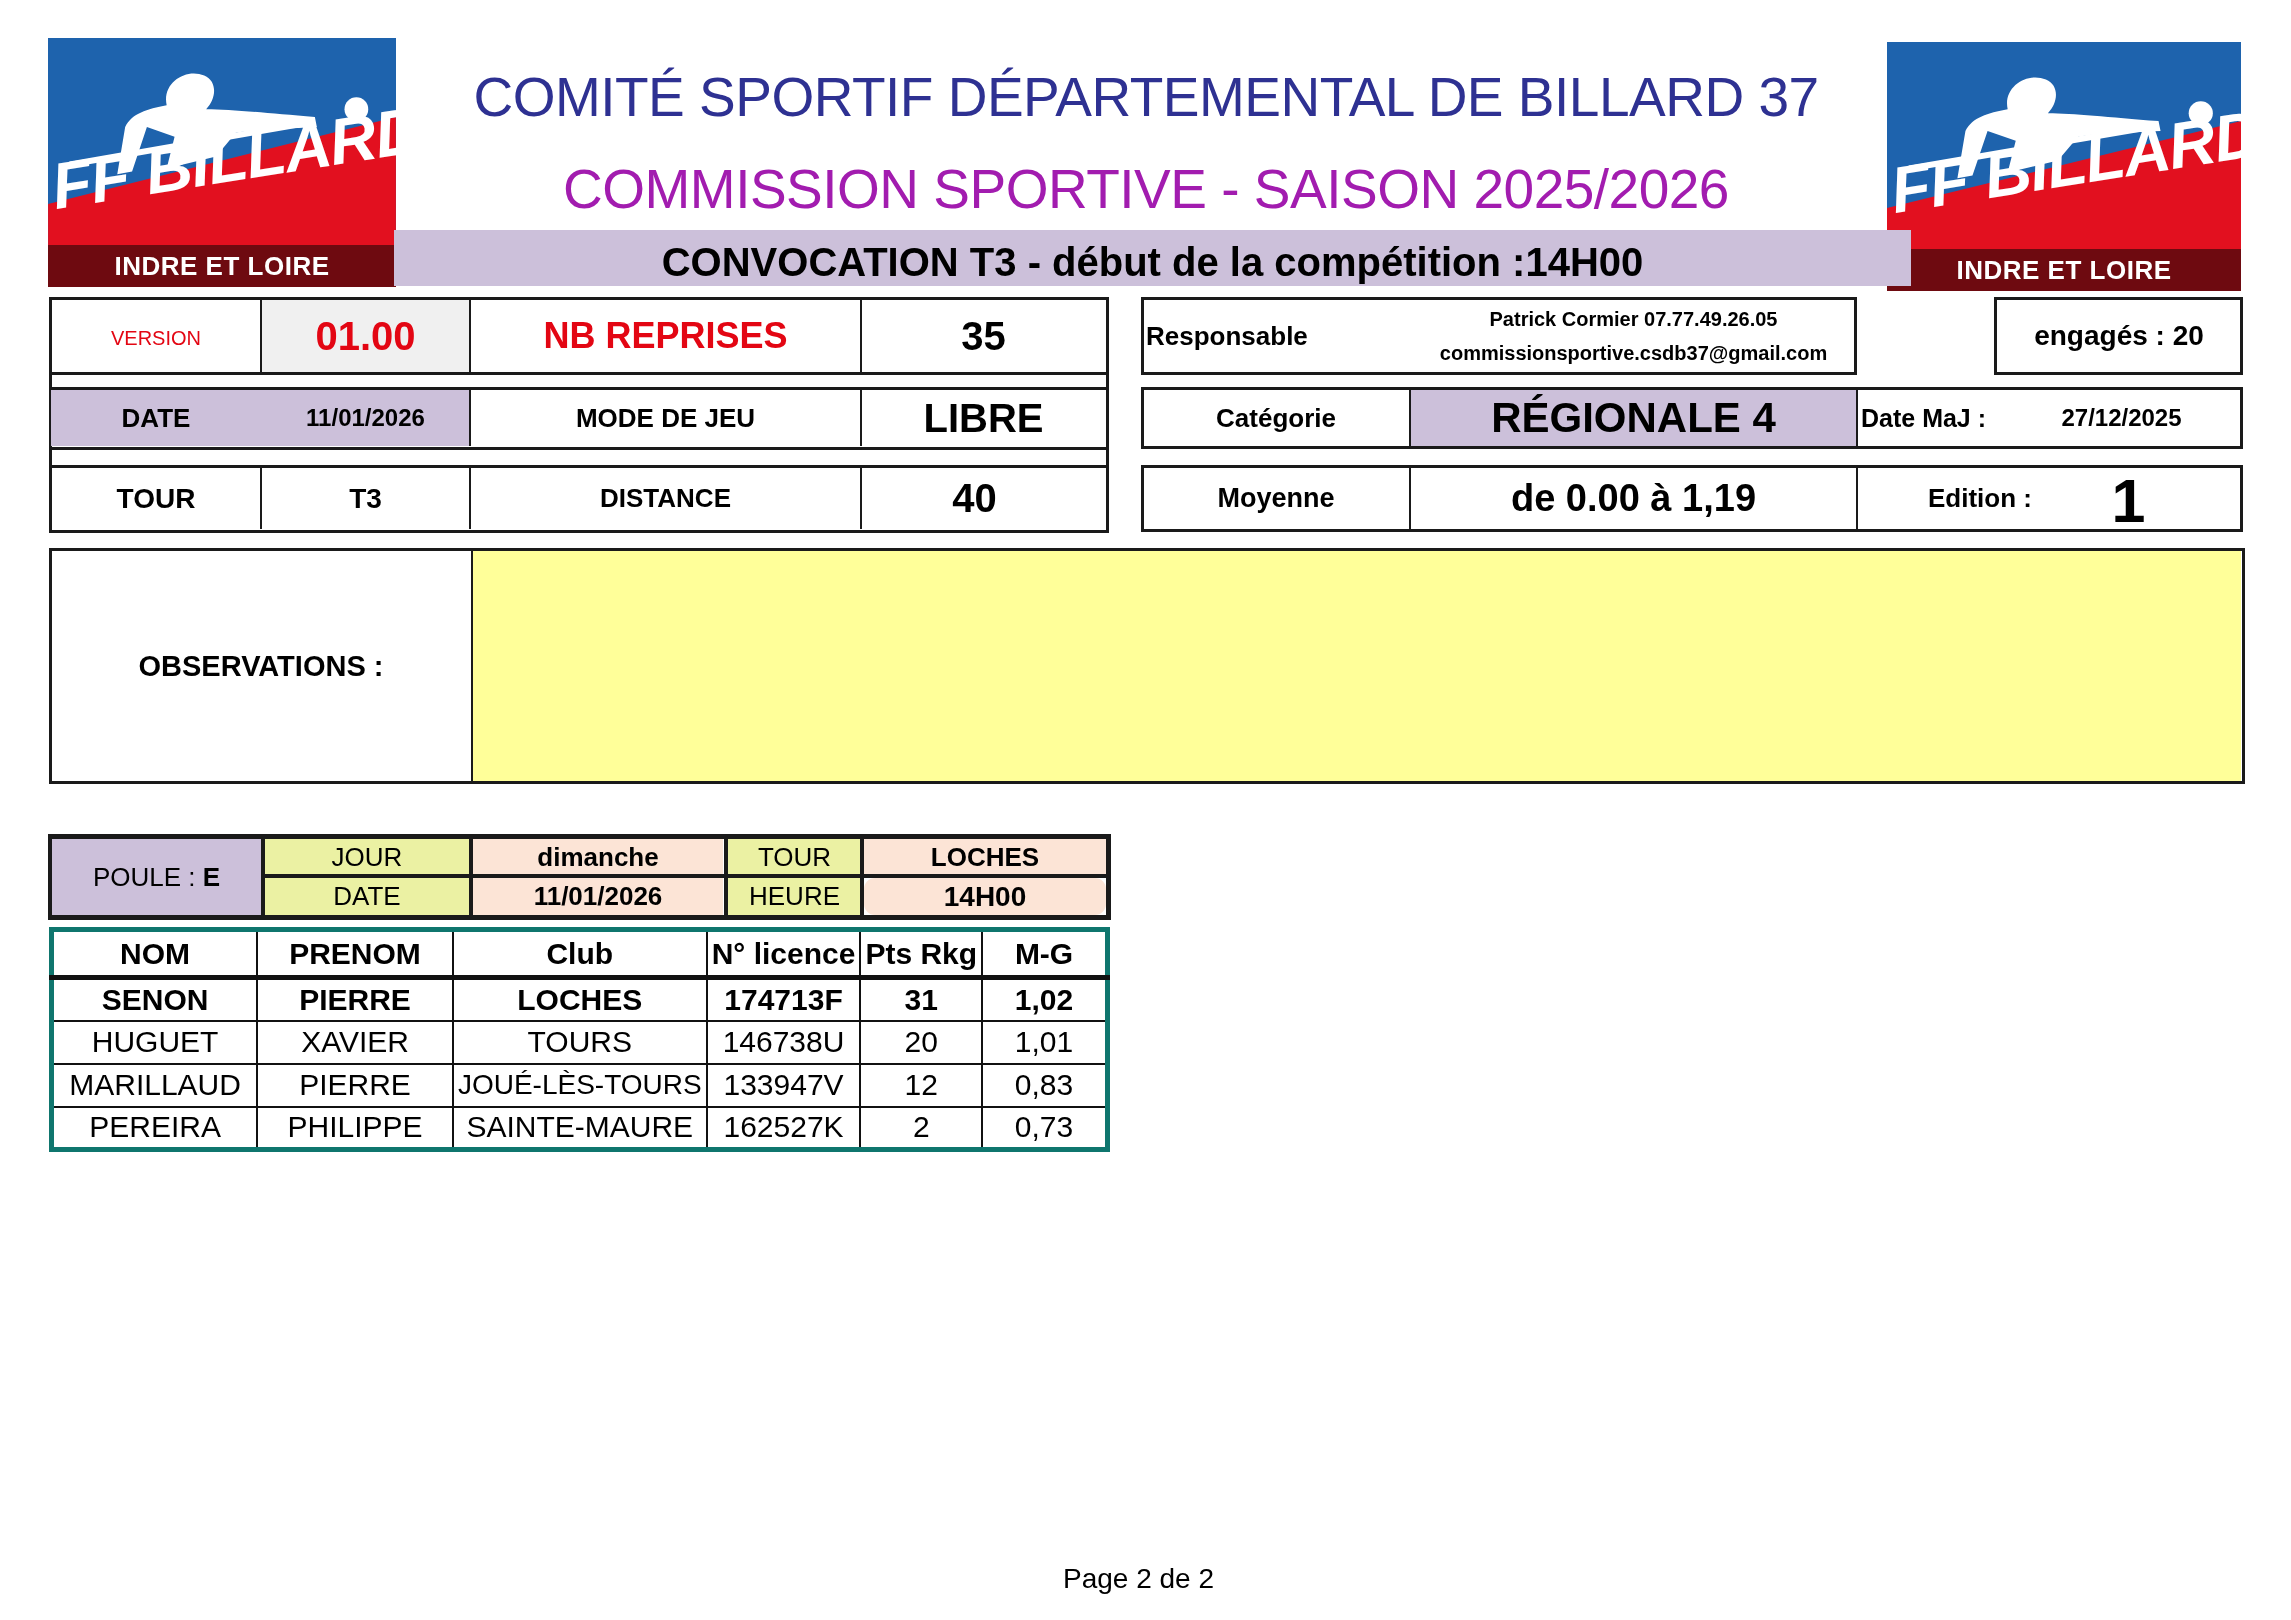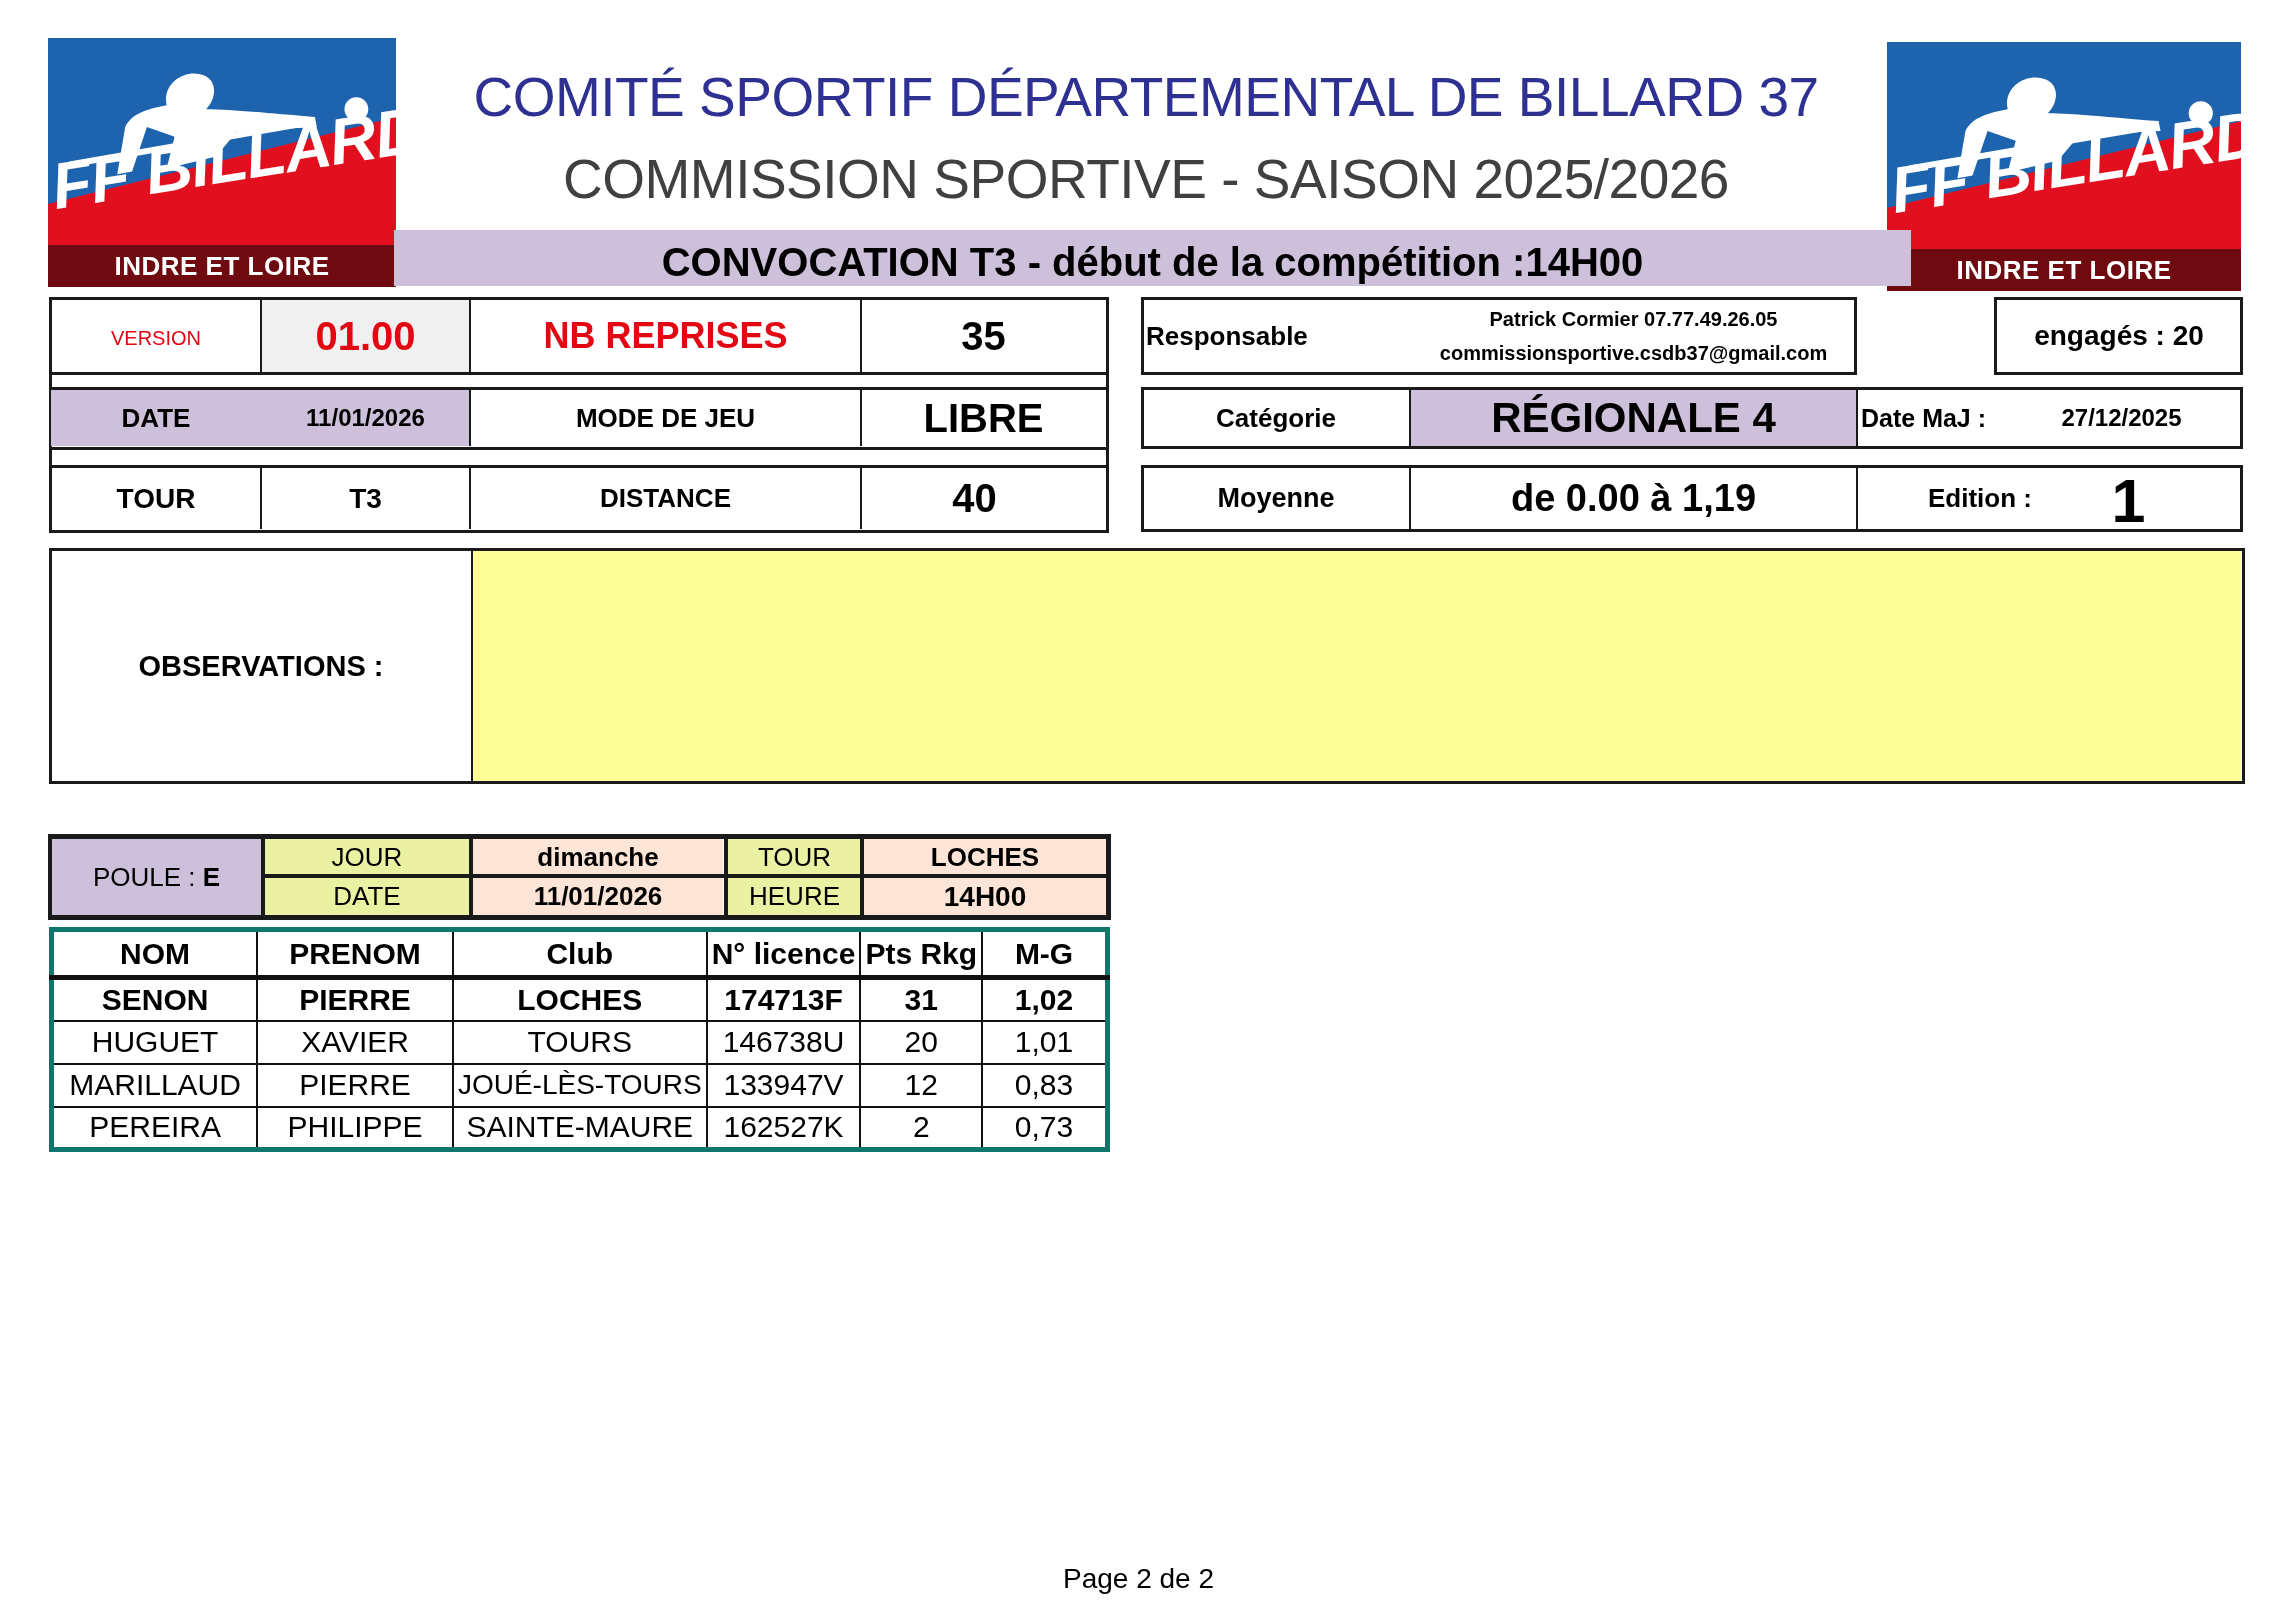--- a/index.html
+++ b/index.html
@@ -10,21 +10,21 @@
   .b { font-weight: bold; }
 
   
   .logo { position: absolute; width: 348px; height: 249px; overflow: hidden; background: #1e63ad; }
   .logo svg { position: absolute; left: 0; top: 0; }
   .logo .band { position: absolute; left: 0; bottom: 0; width: 100%; height: 42px; background: #6e0a10; color: #fff; font-weight: bold; font-size: 26px; display: flex; align-items: center; justify-content: center; letter-spacing: 0.5px; }
   .logo .ff { position: absolute; left: 10px; top: 111px; color: #fff; font-weight: bold; font-style: italic; font-size: 65px; letter-spacing: -1px; transform: rotate(-9deg); transform-origin: left bottom; white-space: nowrap; }
 
   
   .title1 { left: 396px; width: 1500px; top: 59px; height: 75px; font-size: 55px; color: #2e3192; letter-spacing: -0.5px; }
-  .title2 { left: 396px; width: 1500px; top: 141px; height: 75px; font-size: 55px; color: #404040; letter-spacing: -0.5px; }
+  .title2 { left: 396px; width: 1500px; top: 151px; height: 75px; font-size: 55px; color: #a21caf; letter-spacing: -0.5px; }
   .conv-band { left: 394px; top: 230px; width: 1517px; height: 56px; background: #ccc0da; }
   .conv-text { left: 394px; top: 230px; width: 1517px; height: 64px; font-size: 40px; font-weight: bold; }
 
   
   .box { position: absolute; border: 3px solid #1a1a1a; }
   .vline { position: absolute; width: 2px; background: #1a1a1a; }
   .hline { position: absolute; height: 3px; background: #1a1a1a; }
 
   .lav { background: #ccc0da; }
   .grey { background: #f0f0f0; }
@@ -144,21 +144,21 @@
 <div class="cell green" style="left:265px; top:839px; width:204px; height:36px; font-size:26px;">JOUR</div>
 <div class="cell green" style="left:265px; top:878px; width:204px; height:37px; font-size:26px;">DATE</div>
 <div class="vline" style="left:469px; top:839px; height:76px; width:4px;"></div>
 <div class="cell peach b" style="left:473px; top:839px; width:250px; height:36px; font-size:26px;">dimanche</div>
 <div class="cell peach b" style="left:473px; top:878px; width:250px; height:37px; font-size:26px;">11/01/2026</div>
 <div class="vline" style="left:724px; top:839px; height:76px; width:4px;"></div>
 <div class="cell green" style="left:728px; top:839px; width:133px; height:36px; font-size:26px;">TOUR</div>
 <div class="cell green" style="left:728px; top:878px; width:133px; height:37px; font-size:26px;">HEURE</div>
 <div class="vline" style="left:860px; top:839px; height:76px; width:4px;"></div>
 <div class="cell peach b" style="left:864px; top:839px; width:242px; height:36px; font-size:26px;">LOCHES</div>
-<div class="cell peach b" style="left:864px; top:878px; width:242px; height:37px; font-size:28px;">14H00</div>
+<div class="cell peach b" style="left:864px; top:878px; width:242px; height:37px; font-size:28px;border-radius:11px;">14H00</div>
 <div class="hline" style="left:265px; top:874px; width:841px; height:4px;"></div>
 
 <table class="ptable">
   <colgroup>
     <col style="width:212px">
       <col style="width:210px">
       <col style="width:253px">
       <col style="width:139px">
       <col style="width:107px">
       <col style="width:141px">

